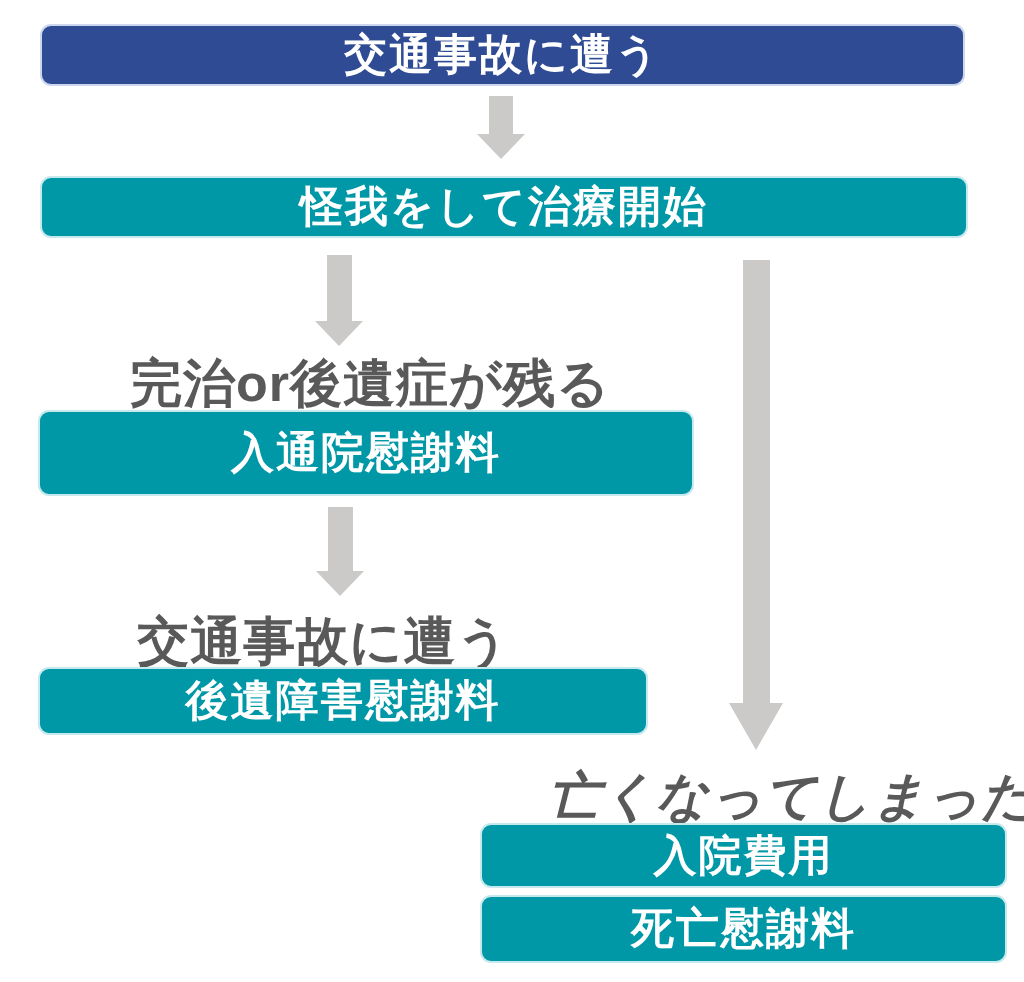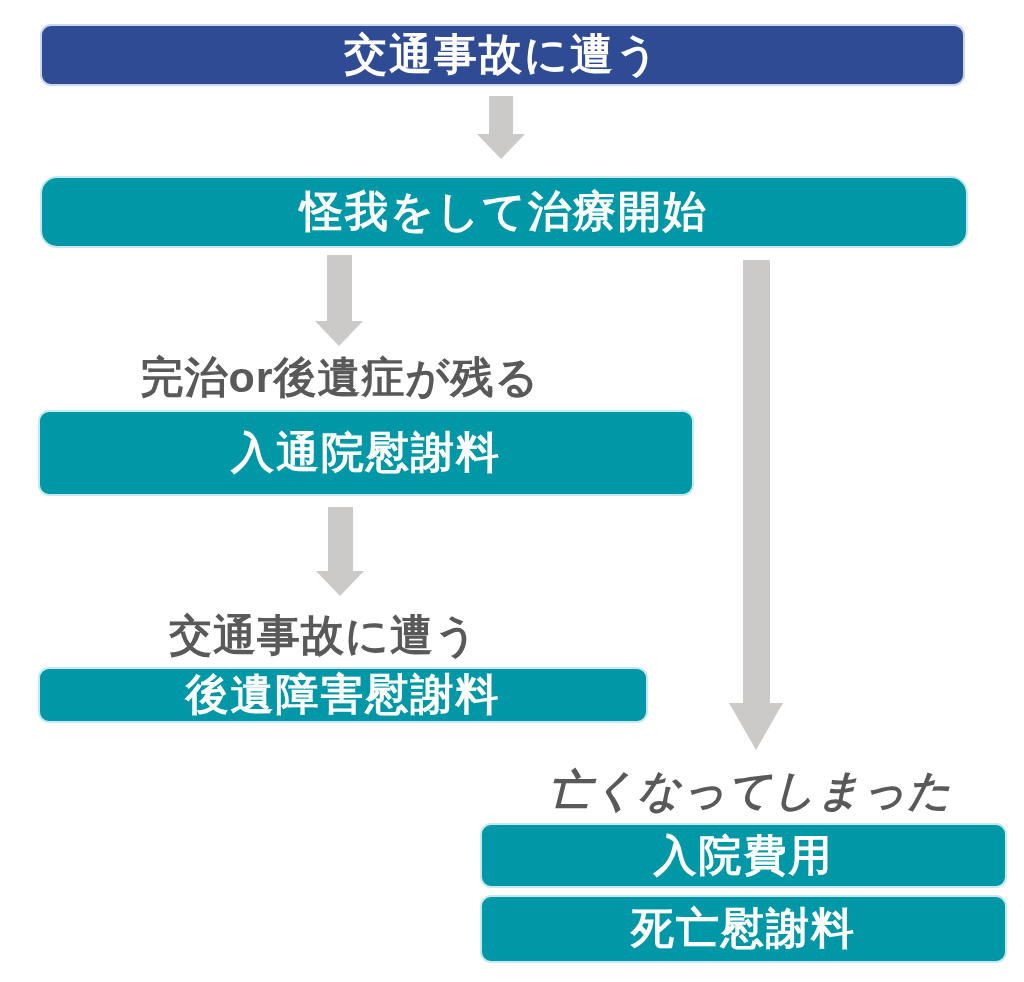--- a/index.html
+++ b/index.html
@@ -46,41 +46,41 @@
     background: var(--arrow-gray, #CBCAC8);
   }
   .arrow .head {
     width: 0;
     height: 0;
   }
   .flow-label {
     position: absolute;
     color: var(--label-gray, #595959);
     font-weight: bold;
-    font-size: 43px;
+    font-size: 52px;
     text-align: center;
     letter-spacing: 1px;
     white-space: nowrap;
   }
 </style>
 </head>
 <body>
 
 <div class="canvas">
 
   <div class="bar navy" style="left:40px; top:24px; width:925px; height:62px;">
     <span>交通事故に遭う</span>
   </div>
 
   <div class="arrow" style="left:477px; top:96px;">
     <div class="shaft" style="width:24px; height:38px;"></div>
     <div class="head" style="border-left:24px solid transparent; border-right:24px solid transparent; border-top:25px solid var(--arrow-gray,#CBCAC8);"></div>
   </div>
 
-  <div class="bar teal" style="left:40px; top:176px; width:928px; height:72px;border-radius:17px;">
+  <div class="bar teal" style="left:40px; top:176px; width:928px; height:62px;">
     <span>怪我をして治療開始</span>
   </div>
 
   <div class="arrow" style="left:315px; top:255px;">
     <div class="shaft" style="width:25px; height:66px;"></div>
     <div class="head" style="border-left:24px solid transparent; border-right:24px solid transparent; border-top:25px solid var(--arrow-gray,#CBCAC8);"></div>
   </div>
 
   <div class="flow-label" style="left:130px; top:349px; width:420px;">完治or後遺症が残る</div>
 
@@ -88,21 +88,21 @@
     <span>入通院慰謝料</span>
   </div>
 
   <div class="arrow" style="left:316px; top:507px;">
     <div class="shaft" style="width:25px; height:64px;"></div>
     <div class="head" style="border-left:24px solid transparent; border-right:24px solid transparent; border-top:25px solid var(--arrow-gray,#CBCAC8);"></div>
   </div>
 
   <div class="flow-label" style="left:124px; top:607px; width:400px;">交通事故に遭う</div>
 
-  <div class="bar teal" style="left:38px; top:667px; width:610px; height:56px;">
+  <div class="bar teal" style="left:38px; top:667px; width:610px; height:68px;">
     <span>後遺障害慰謝料</span>
   </div>
 
   <div class="arrow" style="left:729px; top:260px;">
     <div class="shaft" style="width:27px; height:443px;"></div>
     <div class="head" style="border-left:27px solid transparent; border-right:27px solid transparent; border-top:47px solid var(--arrow-gray,#CBCAC8);"></div>
   </div>
 
   <div class="flow-label" style="left:548px; top:762px; width:400px;font-style:italic;">亡くなってしまった</div>
 

